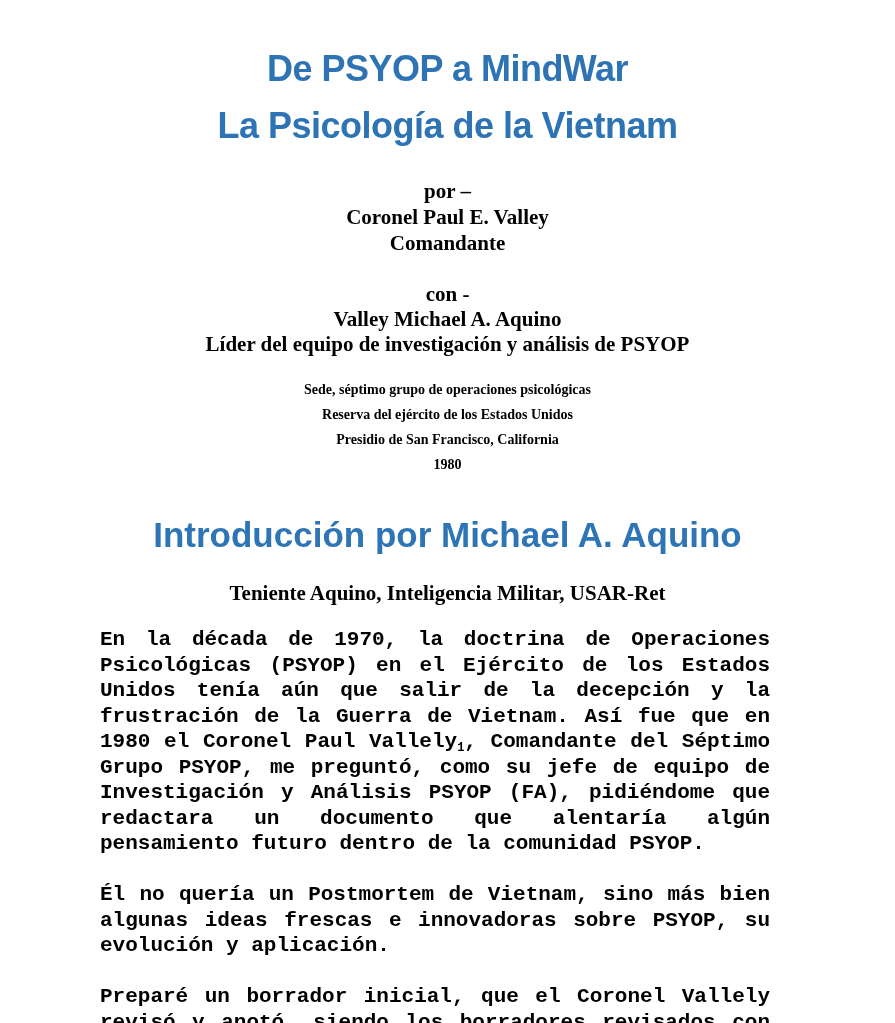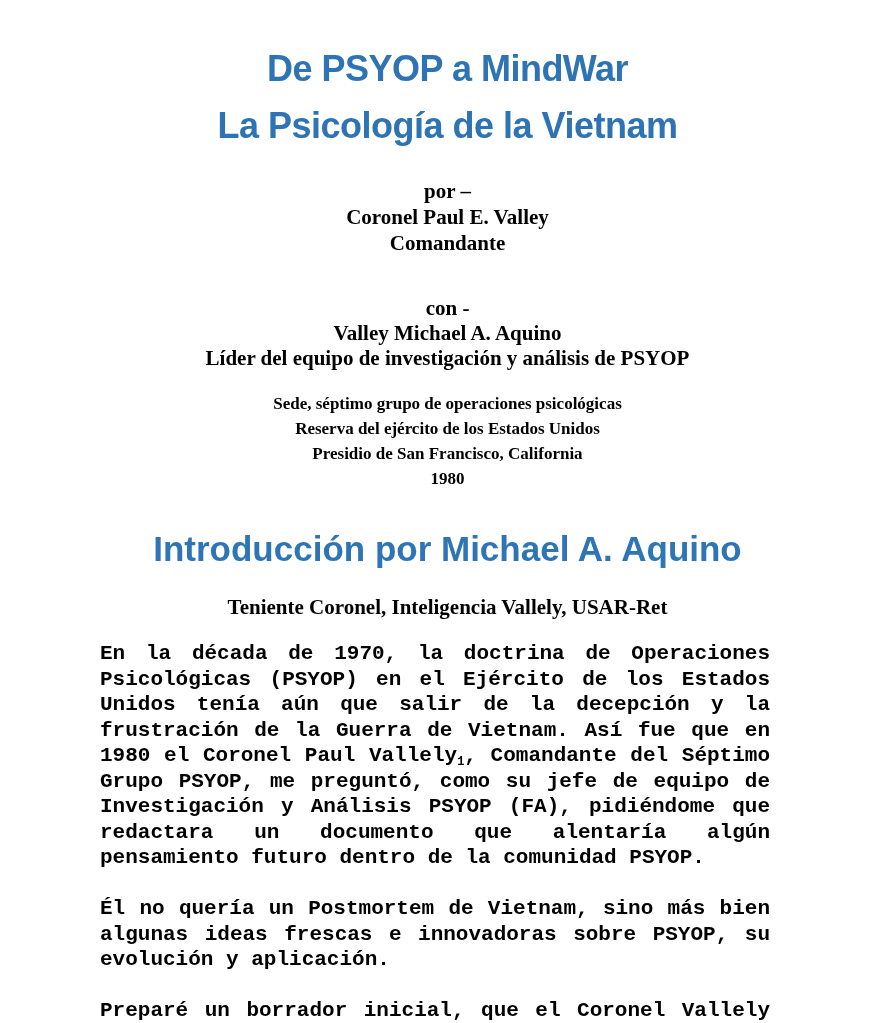--- a/index.html
+++ b/index.html
@@ -29,34 +29,34 @@
   .byline-block {
     margin-top: 6px;
     text-align: center;
     font-family: "Liberation Serif", serif;
     font-weight: bold;
     font-size: 21px;
     line-height: 26px;
     color: #000000;
   }
   .coauthor-block {
-    margin-top: 40px;
+    margin-top: 26px;
     text-align: center;
     font-family: "Liberation Serif", serif;
     font-weight: bold;
     font-size: 21px;
     line-height: 25px;
     color: #000000;
   }
   .issuer-block {
     margin-top: 20px;
     text-align: center;
     font-family: "Liberation Serif", serif;
     font-weight: bold;
-    font-size: 17px;
+    font-size: 14px;
     line-height: 25px;
     color: #000000;
   }
   .intro-heading {
     margin-top: 42px;
     text-align: center;
     font-family: "Liberation Sans", sans-serif;
     font-weight: bold;
     font-size: 35px;
     line-height: 32px;
@@ -115,21 +115,21 @@
   </div>
 
   <div class="issuer-block">
     <span class="line">Sede, séptimo grupo de operaciones psicológicas</span>
     <span class="line">Reserva del ejército de los Estados Unidos</span>
     <span class="line">Presidio de San Francisco, California</span>
     <span class="line">1980</span>
   </div>
 
   <h2 class="intro-heading">Introducción por Michael A. Aquino</h2>
-  <div class="intro-sub">Teniente Coronel, Inteligencia Vallely, USAR-Ret</div>
+  <div class="intro-sub">Teniente Aquino, Inteligencia Militar, USAR-Ret</div>
 
   <div class="body-block">
     <p><span>En la década de 1970, la doctrina de Operaciones Psicológicas (PSYOP) en el Ejército de los Estados Unidos tenía aún que salir de la decepción y la frustración de la Guerra de Vietnam. Así fue que en 1980 el Coronel Paul Vallely</span><sub class="footnote-sub">1</sub><span>, Comandante del Séptimo Grupo PSYOP, me preguntó, como su jefe de equipo de Investigación y Análisis PSYOP (FA), pidiéndome que redactara un documento que alentaría algún pensamiento futuro dentro de la comunidad PSYOP.</span></p>
     <p>Él no quería un Postmortem de Vietnam, sino más bien algunas ideas frescas e innovadoras sobre PSYOP, su evolución y aplicación.</p>
     <p>Preparé un borrador inicial, que el Coronel Vallely revisó y anotó, siendo los borradores revisados con sus críticas hasta que estuvo satisfecho, y el resultado de eso fue este papel (informe).</p>
   </div>
 
 </div>
 
 </body></html>

